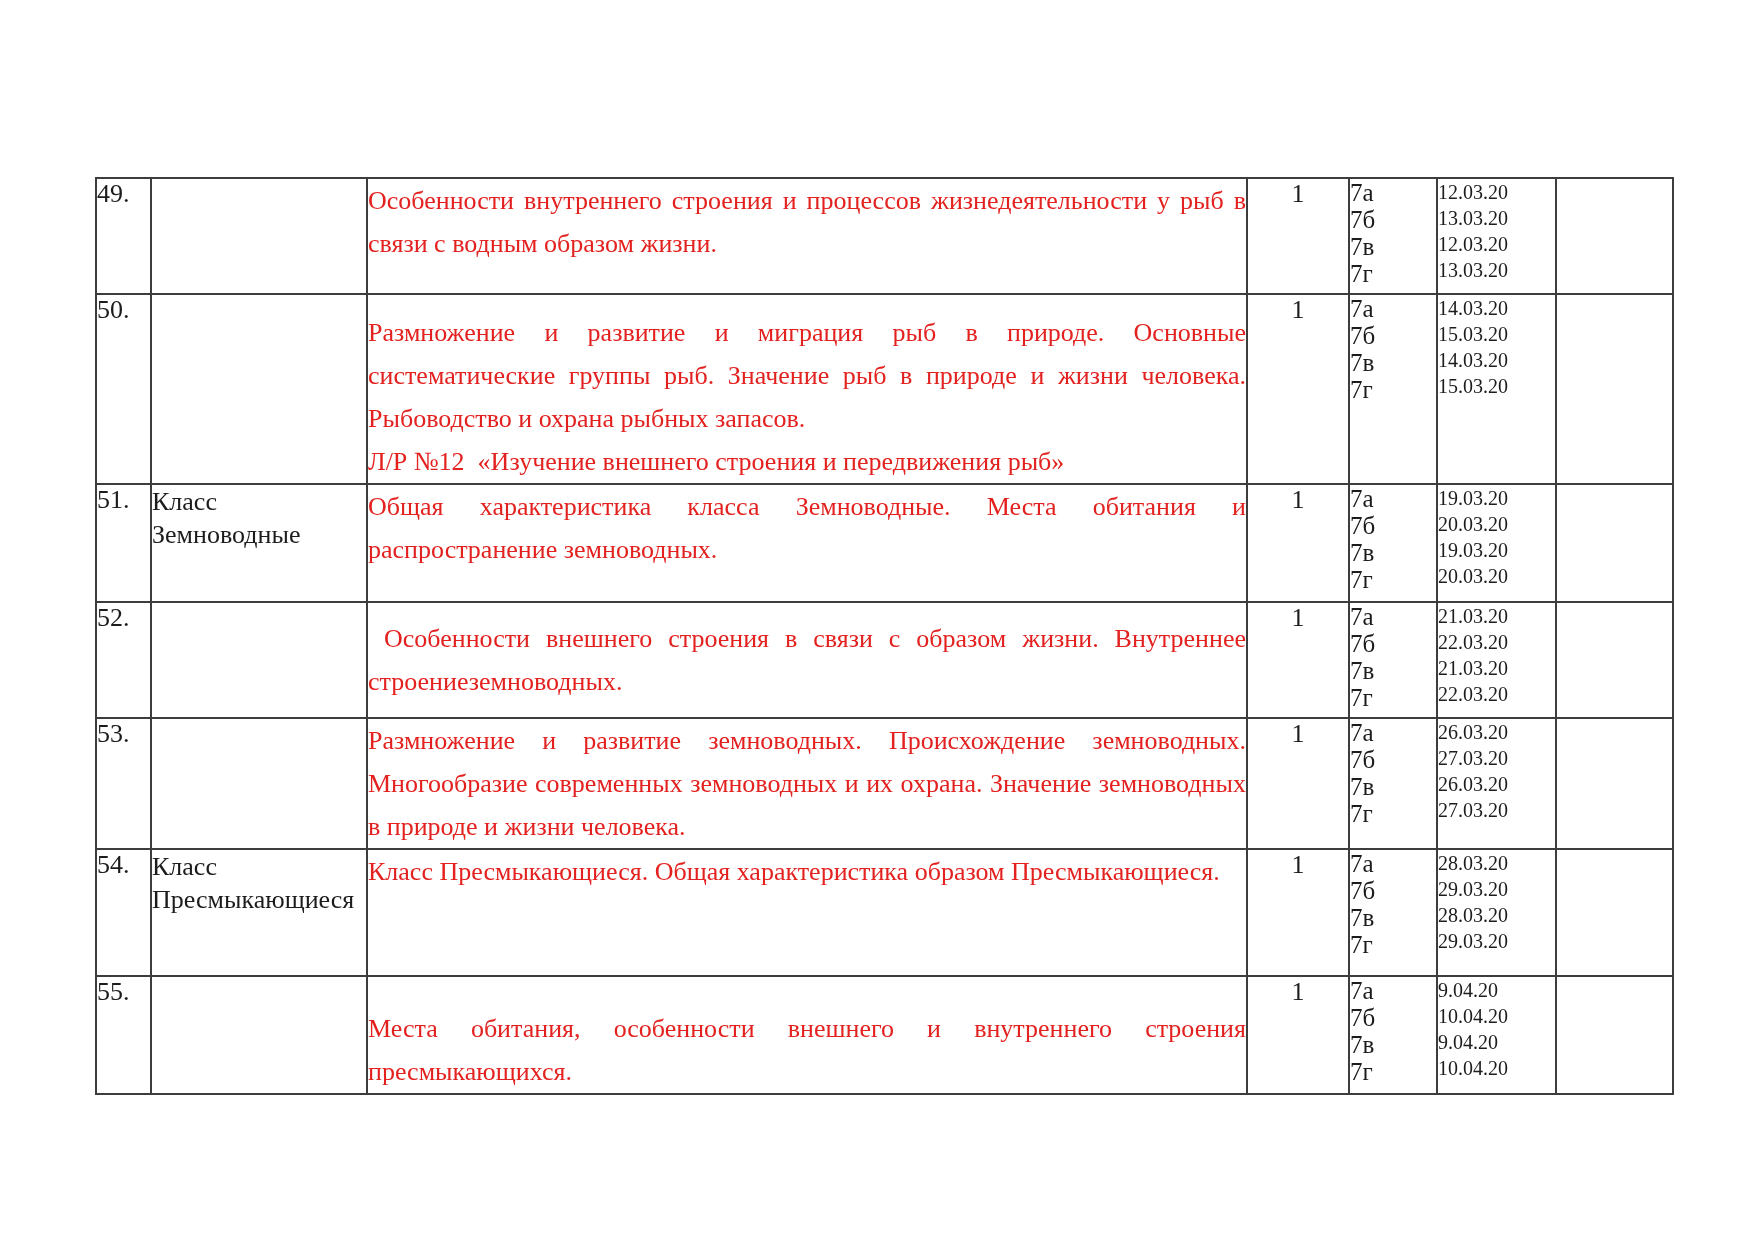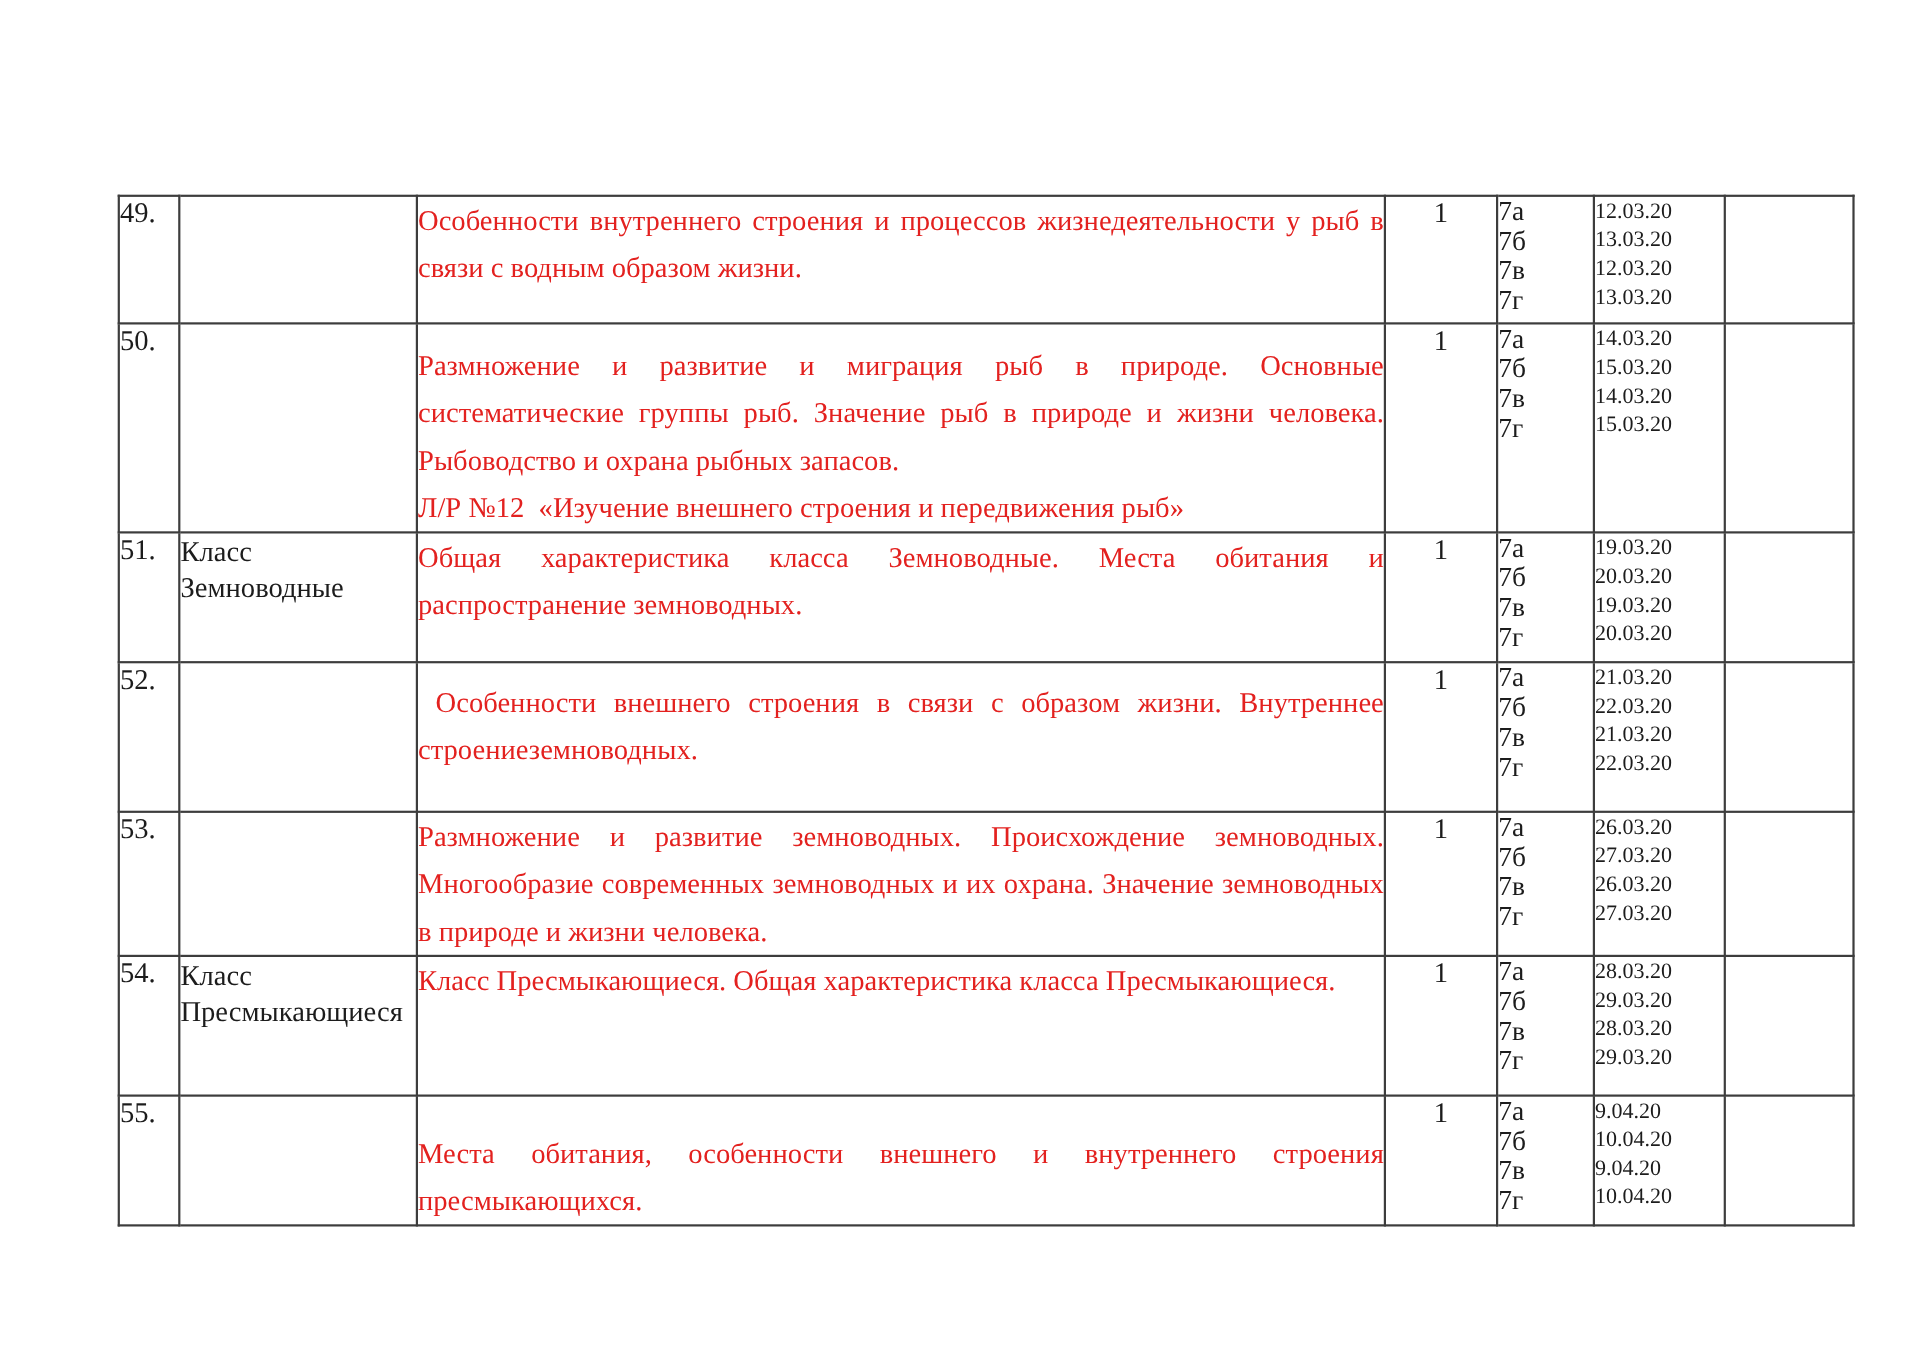--- a/index.html
+++ b/index.html
@@ -5,33 +5,33 @@
   html,body { margin:0; padding:0; background:#ffffff; }
   .page {
     position:relative;
     width:1755px; height:1240px;
     background:#ffffff;
     font-family:"Liberation Serif", serif;
     color:#1c1c1c;
     overflow:hidden;
   }
   table.plan {
-    position:absolute; left:107px; top:177px;
+    position:absolute; left:95px; top:177px;
     border-collapse:collapse; table-layout:fixed;
   }
   table.plan td {
     border:2px solid var(--border,#3d3d3d);
     vertical-align:top;
     padding:0;
     overflow:hidden;
   }
   tr.r49 { height:116px; }
   tr.r50 { height:142px; }
   tr.r51 { height:118px; }
-  tr.r52 { height:136px; }
+  tr.r52 { height:116px; }
   tr.r53 { height:85px; }
   tr.r54 { height:127px; }
   tr.r55 { height:118px; }
 
   .c-num   { font-size:26px; padding:3px 2px 0 8px; }
   .c-class { font-size:26px; line-height:33px; padding:3px 4px 0 10px; }
   .c-topic {
     color:var(--red,#e3211f);
     font-size:26px; line-height:43px;
     padding:8px 10px 0 12px;
@@ -191,21 +191,21 @@
       <td class="c-empty"></td>
     </tr>
 
     <tr class="r54">
       <td class="c-num">54.</td>
       <td class="c-class">
         <div>Класс</div>
         <div>Пресмыкающиеся</div>
       </td>
       <td class="c-topic">
-        <p>Класс Пресмыкающиеся. Общая характеристика класса Пресмыкающиеся.</p>
+        <p>Класс Пресмыкающиеся. Общая характеристика образом Пресмыкающиеся.</p>
         <p></p>
       </td>
       <td class="c-hours">1</td>
       <td class="c-groups">
         <div>7а</div>
         <div>7б</div>
         <div>7в</div>
         <div>7г</div>
       </td>
       <td class="c-dates">

